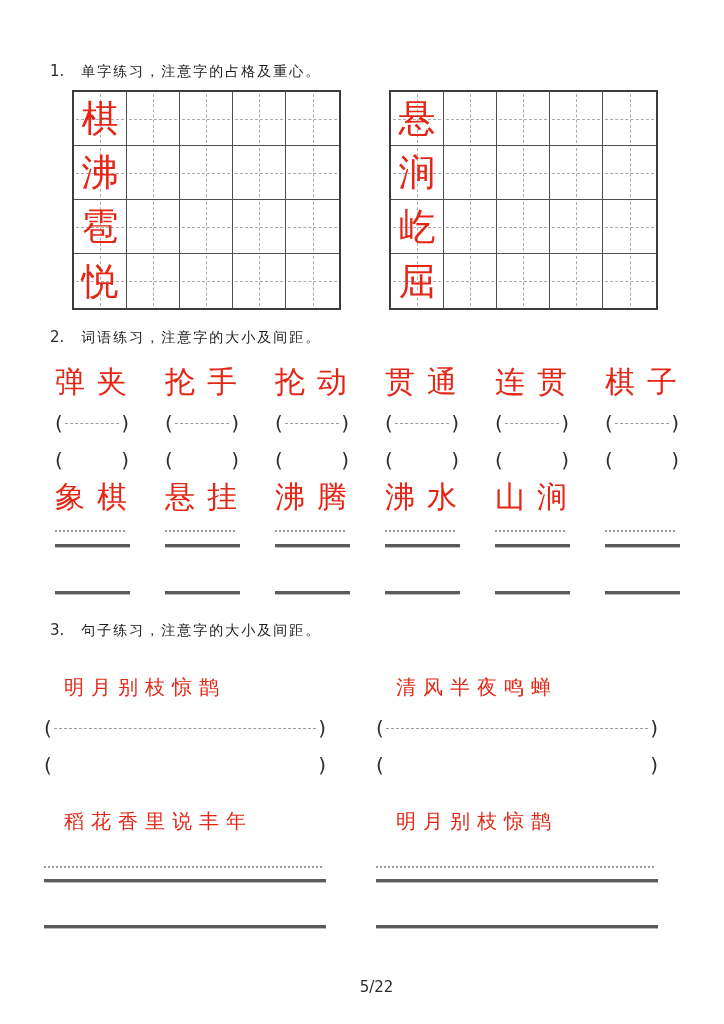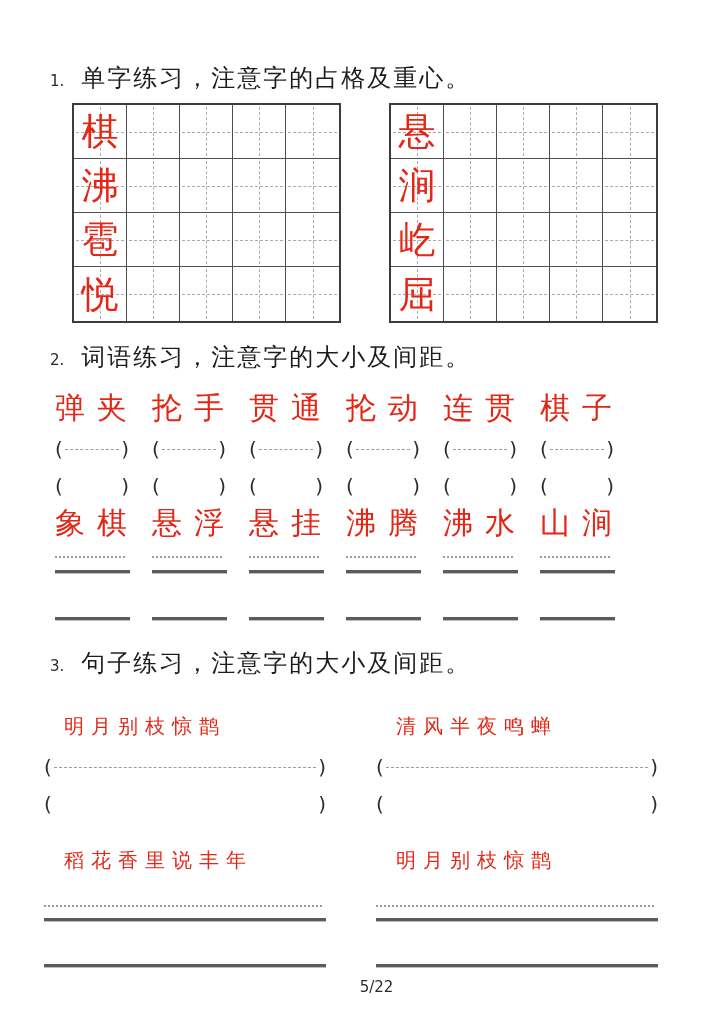--- a/index.html
+++ b/index.html
@@ -3,21 +3,21 @@
 <meta charset="utf-8">
 <style>
   html,body{margin:0;padding:0;background:#e9e9e9;}
   .page{
     width:724px;height:1024px;background:#ffffff;margin:0 auto;position:relative;
     font-family:"DejaVu Sans",sans-serif;color:#1f1f1f;overflow:hidden;box-sizing:border-box;
   }
   
   .heading{display:flex;align-items:baseline;white-space:nowrap;}
   .heading .num{font-size:15px;color:#2a2a2a;margin-right:17px;}
-  .heading .title{font-size:24px;color:#1c1c1c;letter-spacing:2px;}
+  .heading .title{font-size:14px;color:#1c1c1c;letter-spacing:2px;}
   .h1{margin:62px 0 0 50px;}
   .h2{margin:18px 0 0 50px;}
   .h3{margin:26px 0 0 50px;}
 
   
   .grids-row{display:flex;gap:48px;margin:9px 0 0 72px;}
   .char-grid{
     display:grid;grid-template-columns:repeat(5,53px);grid-auto-rows:54px;
     border:2px solid #3c3c3c;background:#fff;
   }
@@ -25,21 +25,21 @@
   .cell:nth-child(5n){border-right:none;}
   .cell:nth-last-child(-n+5){border-bottom:none;}
   .cell::before{content:"";position:absolute;left:2px;right:2px;top:50%;border-top:1px dashed #ababab;}
   .cell::after{content:"";position:absolute;top:2px;bottom:2px;left:50%;border-left:1px dashed #ababab;}
   .model-char{
     position:absolute;inset:0;z-index:2;display:flex;align-items:center;justify-content:center;
     font-size:37px;line-height:1;color:var(--red);
   }
 
   
-  .word-grid{display:grid;grid-template-columns:repeat(6,74px);column-gap:23px;margin-left:55px;}
+  .word-grid{display:grid;grid-template-columns:repeat(6,74px);column-gap:36px;margin-left:55px;}
   .word-row{margin-top:12px;}
   .word-row2{margin-top:2px;}
   .word{font-size:30px;line-height:46px;letter-spacing:12px;color:var(--red);white-space:nowrap;text-align:left;}
 
   .bracket-row{margin-top:6px;}
   .bracket-row2{margin-top:13px;}
   .bracket-col{display:flex;align-items:center;height:24px;}
   .paren{font-size:20px;color:#2e2e2e;line-height:1;font-family:"DejaVu Sans",sans-serif;}
   .dashfill{flex:1;height:0;border-top:1.5px dashed #9c9c9c;margin:0 2px;}
   .spacefill{flex:1;}
@@ -134,22 +134,22 @@
     </div>
 
   <div class="heading h2">
     <span class="num">2.</span>
     <span class="title">词语练习，注意字的大小及间距。</span>
   </div>
   <div>
     <div class="word-grid word-row">
         <div class="word">弹夹</div>
         <div class="word">抡手</div>
+        <div class="word">抡动</div>
         <div class="word">贯通</div>
-        <div class="word">抡动</div>
         <div class="word">连贯</div>
         <div class="word">棋子</div>
       </div>
     <div class="word-grid bracket-row">
         <div class="bracket-col">
           <span class="paren">(</span>
           <div class="dashfill"></div>
           <span class="paren">)</span>
         </div>
         <div class="bracket-col">
@@ -205,21 +205,20 @@
           <span class="paren">)</span>
         </div>
         <div class="bracket-col">
           <span class="paren">(</span>
           <div class="spacefill"></div>
           <span class="paren">)</span>
         </div>
       </div>
     <div class="word-grid word-row2">
         <div class="word">象棋</div>
-        <div class="word">悬浮</div>
         <div class="word">悬挂</div>
         <div class="word">沸腾</div>
         <div class="word">沸水</div>
         <div class="word">山涧</div>
       </div>
     <div class="word-grid line-row">
         <div class="dash-line"></div>
         <div class="dash-line"></div>
         <div class="dash-line"></div>
         <div class="dash-line"></div>

